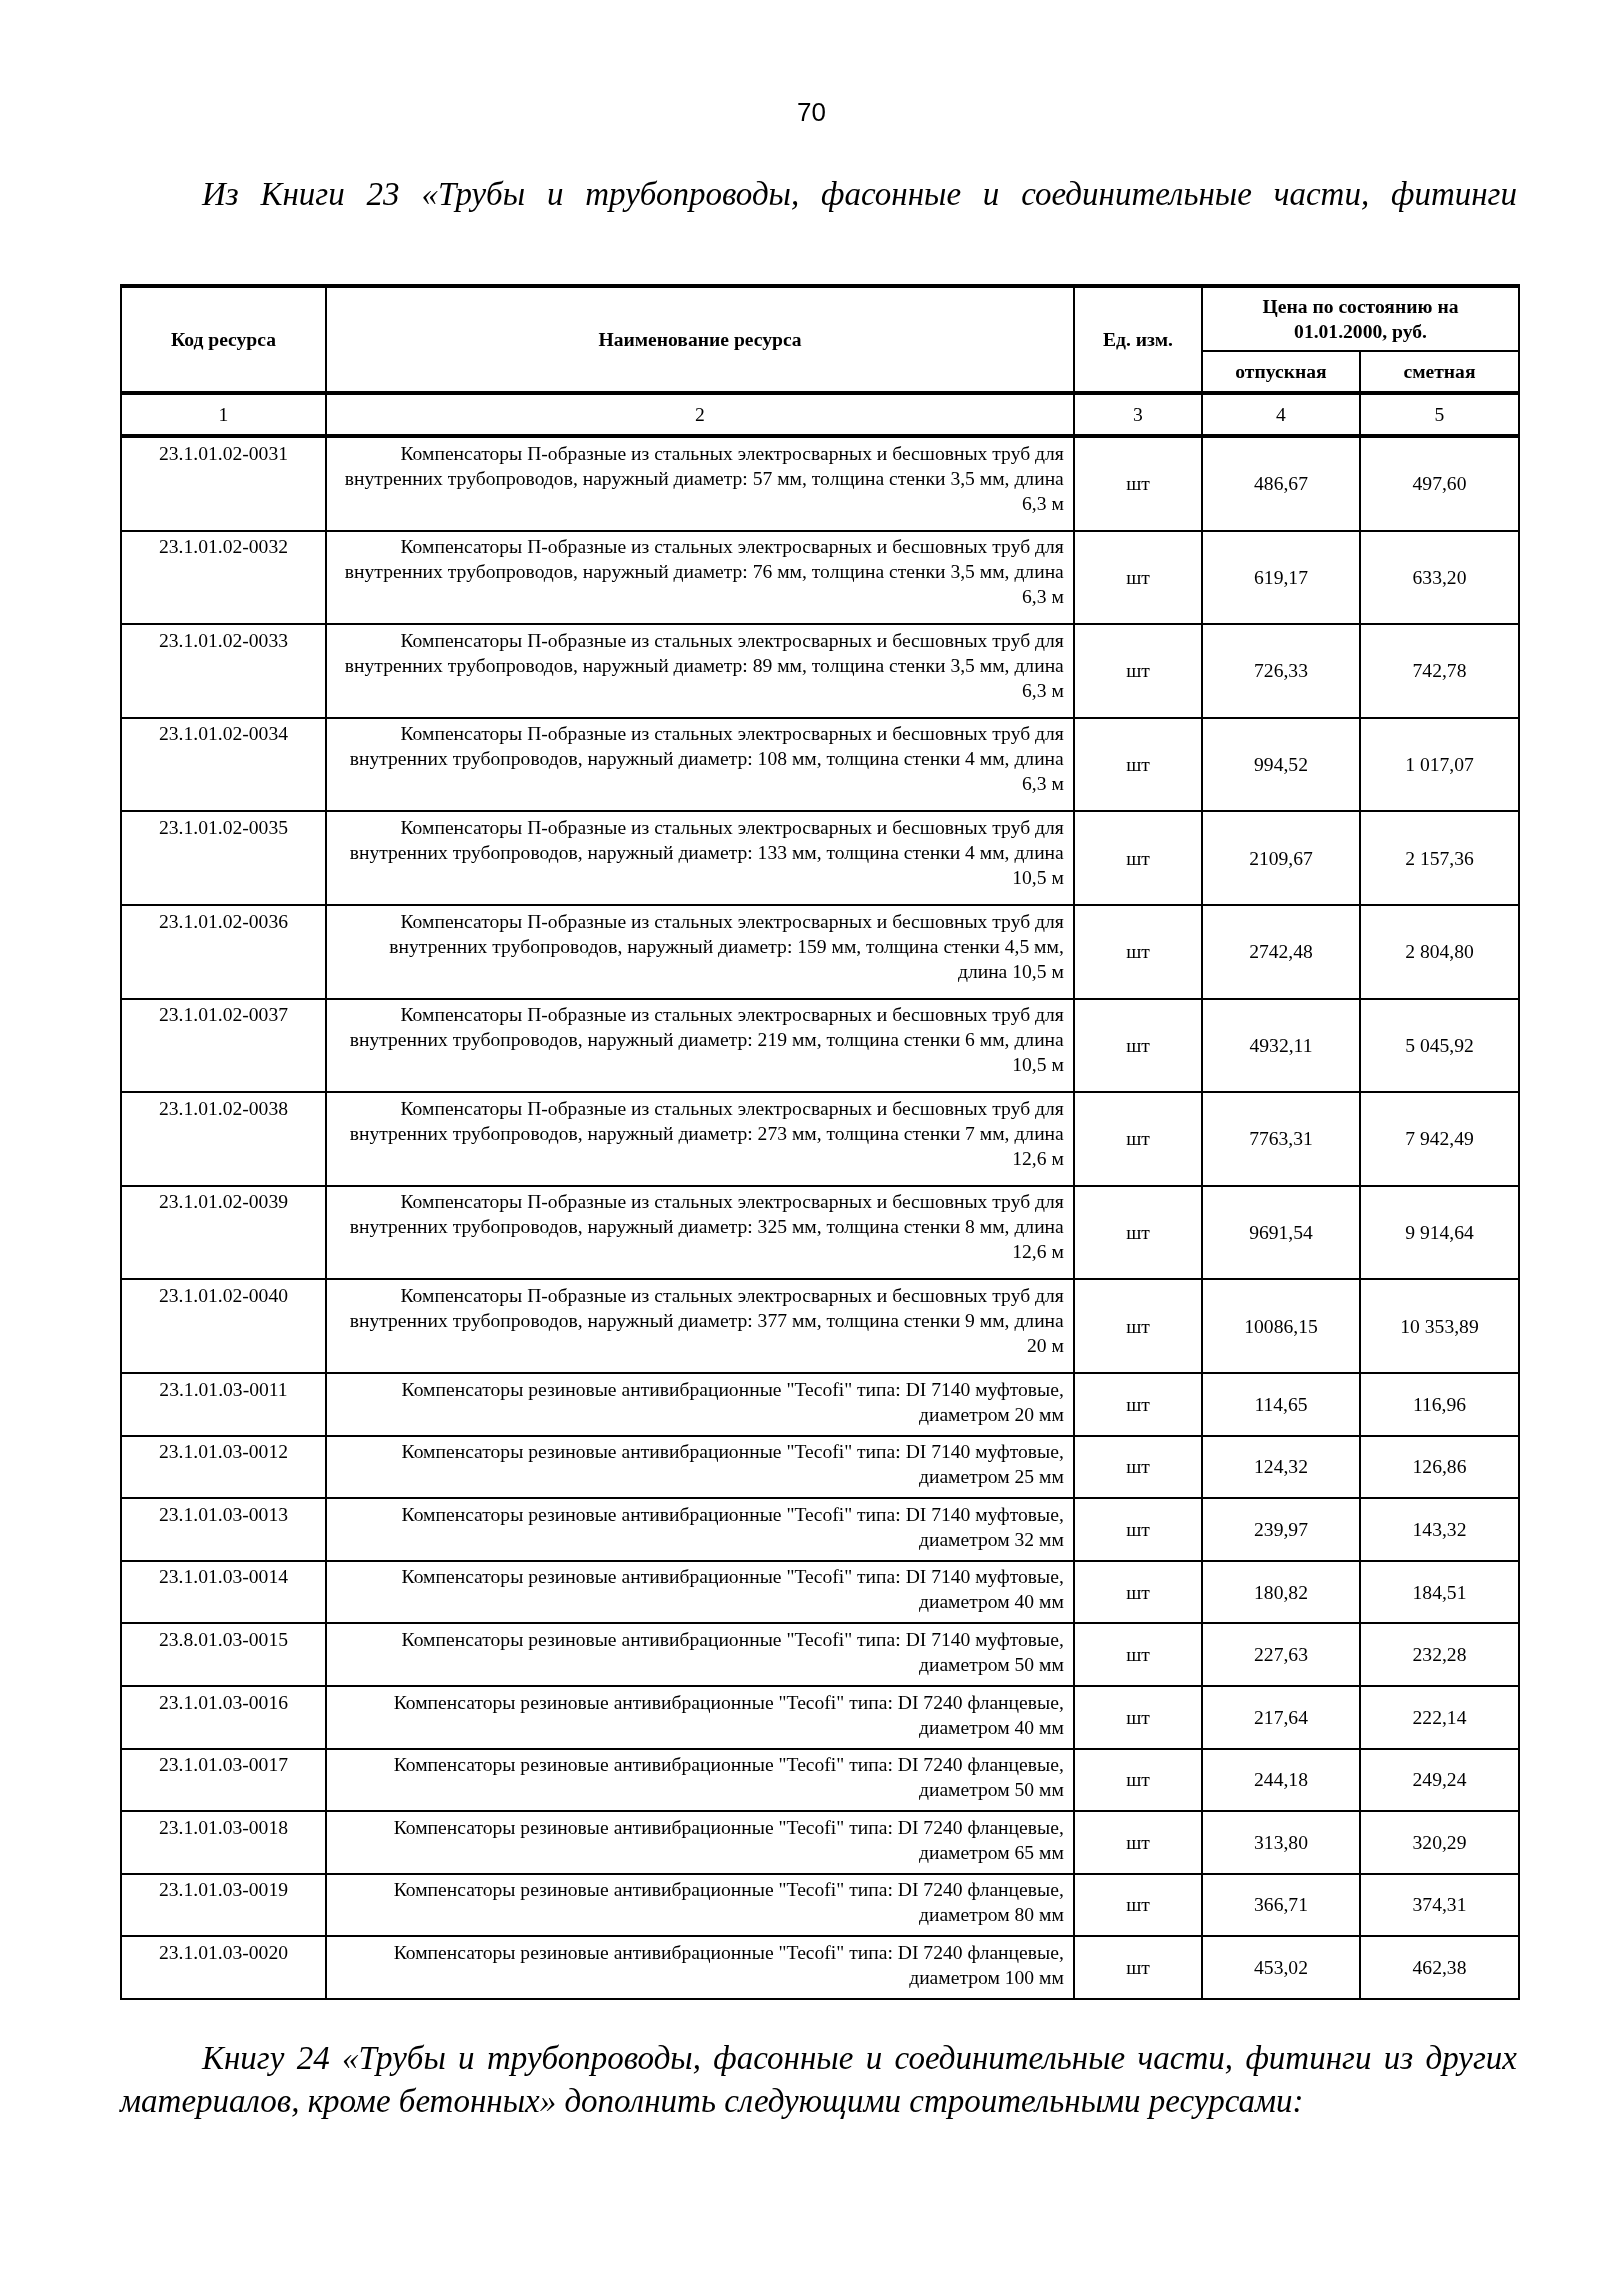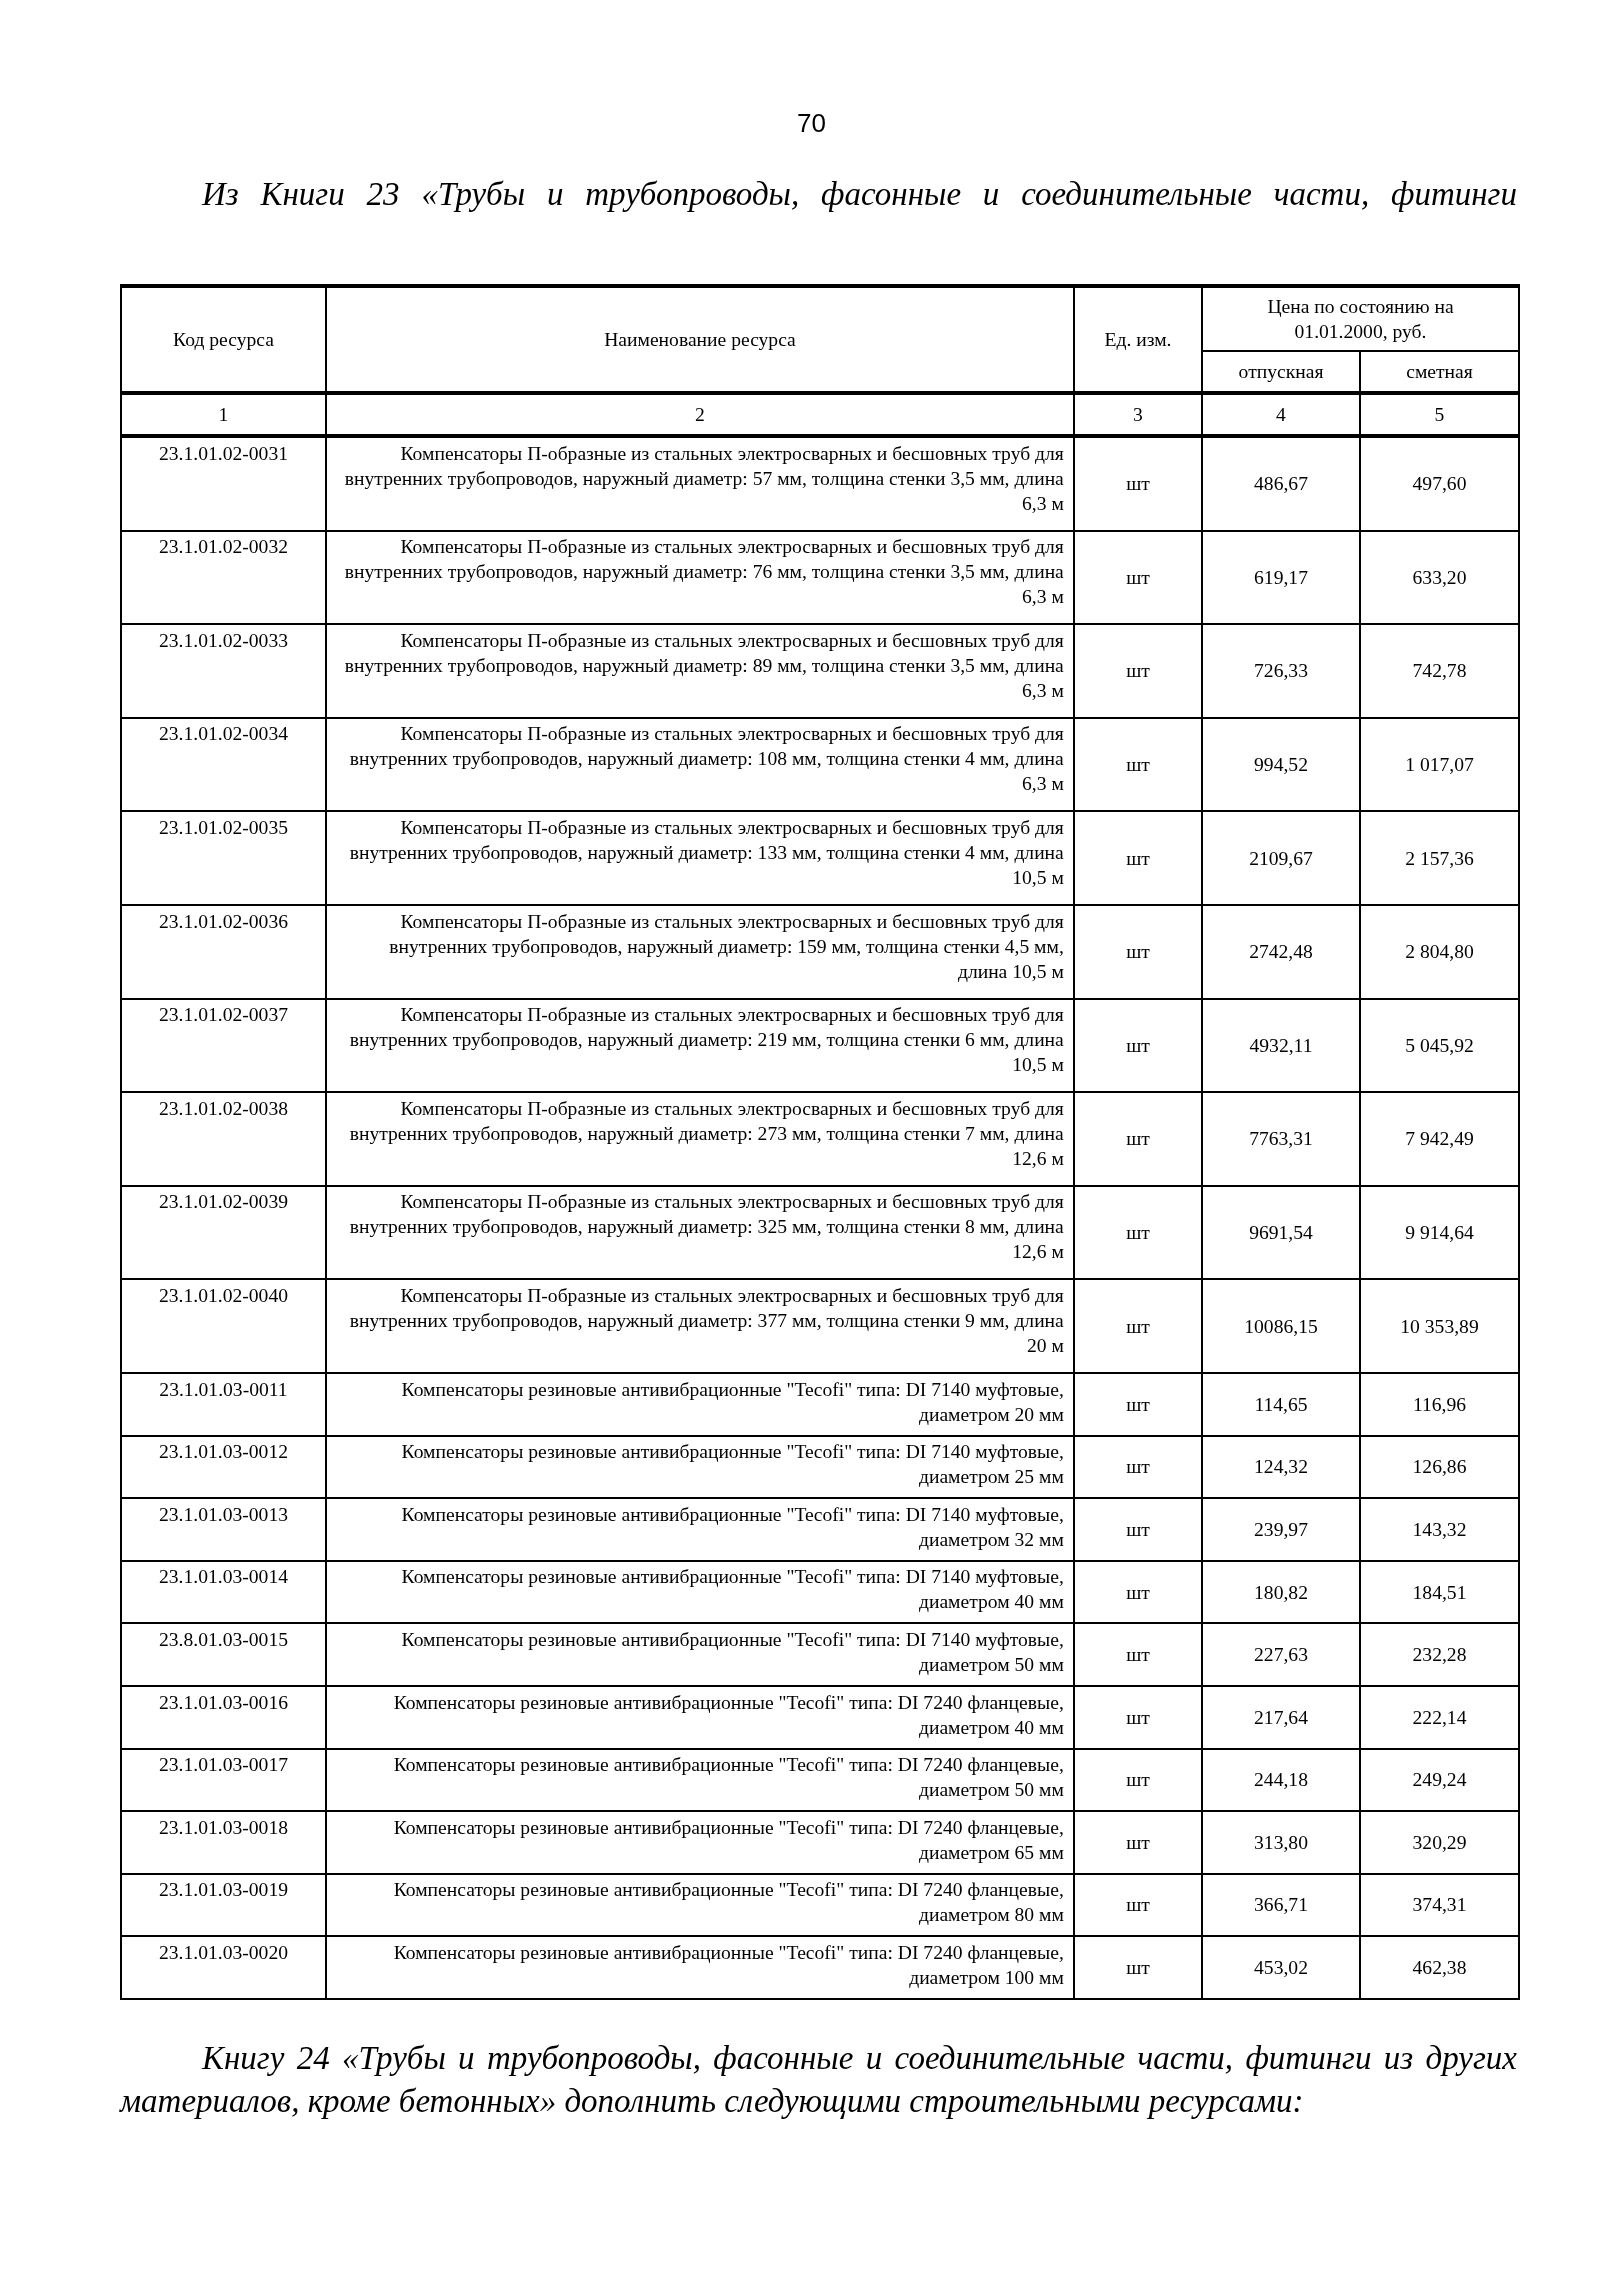--- a/index.html
+++ b/index.html
@@ -1,30 +1,30 @@
 <!DOCTYPE html>
 <html style="font-size:10.5px"><head>
 <meta charset="utf-8">
 <style>
   html, body { margin: 0; padding: 0; background: #ffffff; }
   body { width: 1623px; height: 2295px; position: relative; overflow: hidden;
          font-family: "Liberation Serif", "DejaVu Serif", serif; color: #000; }
-  .page-number { position: absolute; top: 108px; left: 0; width: 1623px; text-align: center;
+  .page-number { position: absolute; top: 97px; left: 0; width: 1623px; text-align: center;
                  font-family: "Liberation Sans", "DejaVu Sans", sans-serif; font-size: 26px; }
   .para { position: absolute; left: 120px; width: 1397px; font-style: italic;
           font-size: 33px; line-height: 43px; text-align: justify; }
   .para .first { text-indent: 82px; text-align-last: justify; display: block; }
   .para .rest { display: block; }
   .para-1 { top: 173px; }
   .para-2 { top: 2037px; }
   table.res { position: absolute; left: 120px; top: 284px; border-collapse: collapse;
               table-layout: fixed; width: 1398px; }
   table.res td, table.res th { border: 2px solid #000; padding: 0; font-weight: normal;
               font-size: 19.6px; line-height: 25px; }
-  table.res th { text-align: center; vertical-align: middle; }
+  table.res th { text-align: center; vertical-align: middle; font-weight: bold; }
   .thick-bottom th { border-bottom-width: 4.6px; margin-left: 13px; }
   .num-row td { text-align: center; vertical-align: middle; height: 39px; }
   .c-code { text-align: center; vertical-align: top; padding-top: 2.6px !important; }
   .c-name { text-align: right; vertical-align: top; padding: 2.6px 9.2px 0 14.4px !important; }
   .c-unit, .c-p1, .c-p2 { text-align: center; vertical-align: middle; }
   .r3 td { height: 89px; margin-left: 12px; }
   .r2 td { height: 58px; }
   .last-row td { border-bottom-width: 4.6px; }
   table.res { border-top: 4.6px solid #000; }
 </style>

